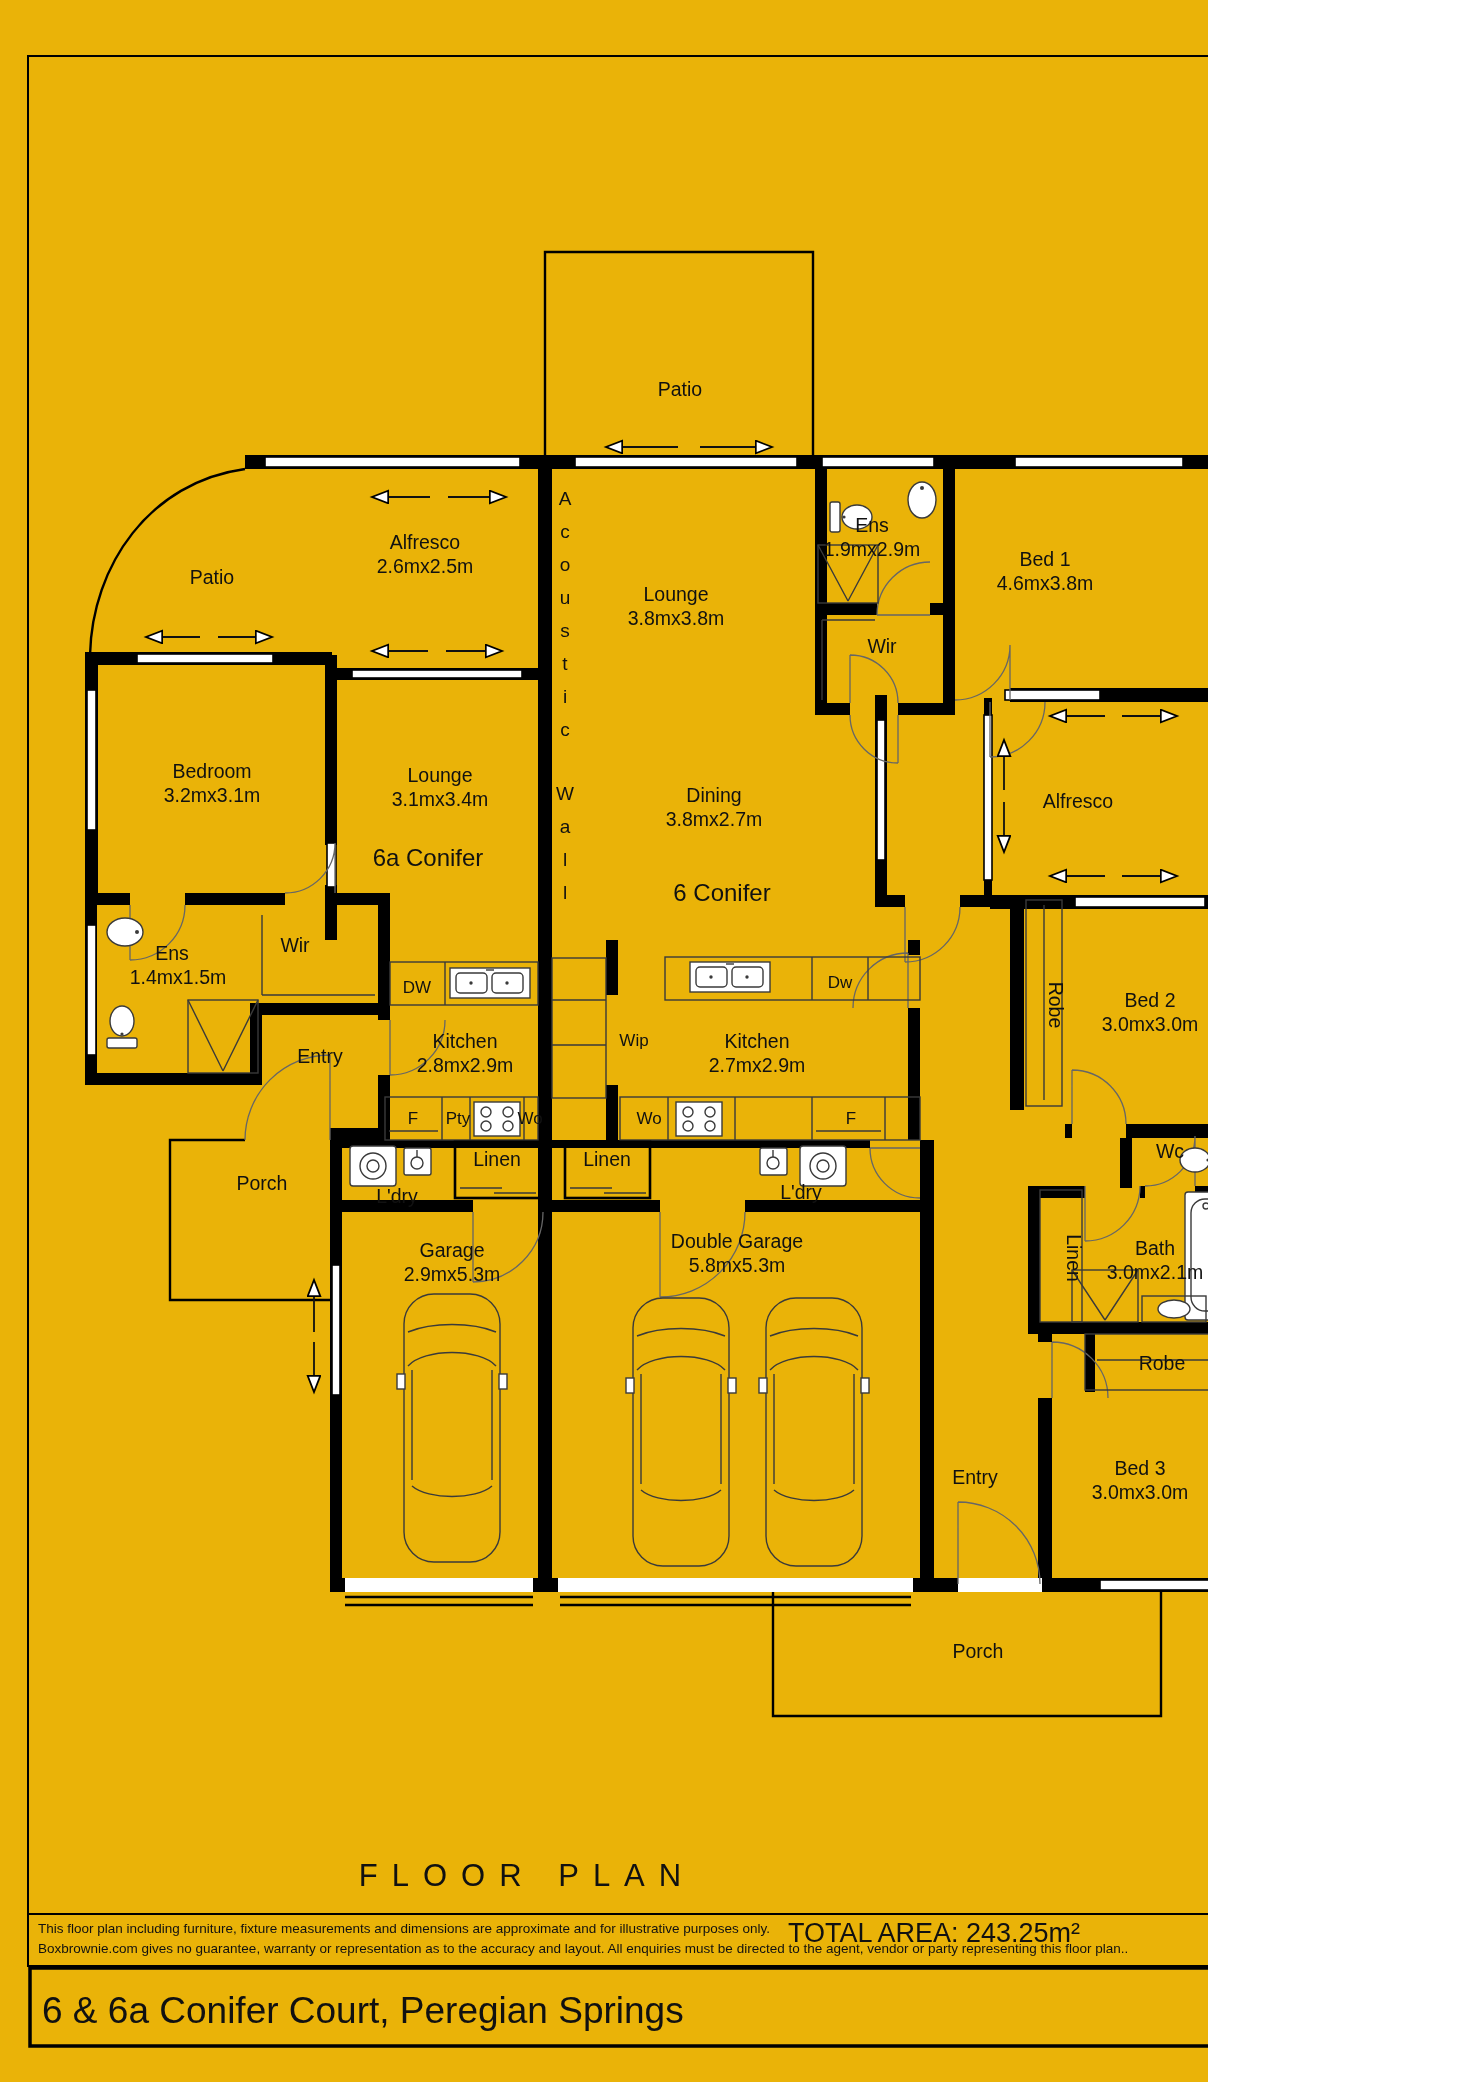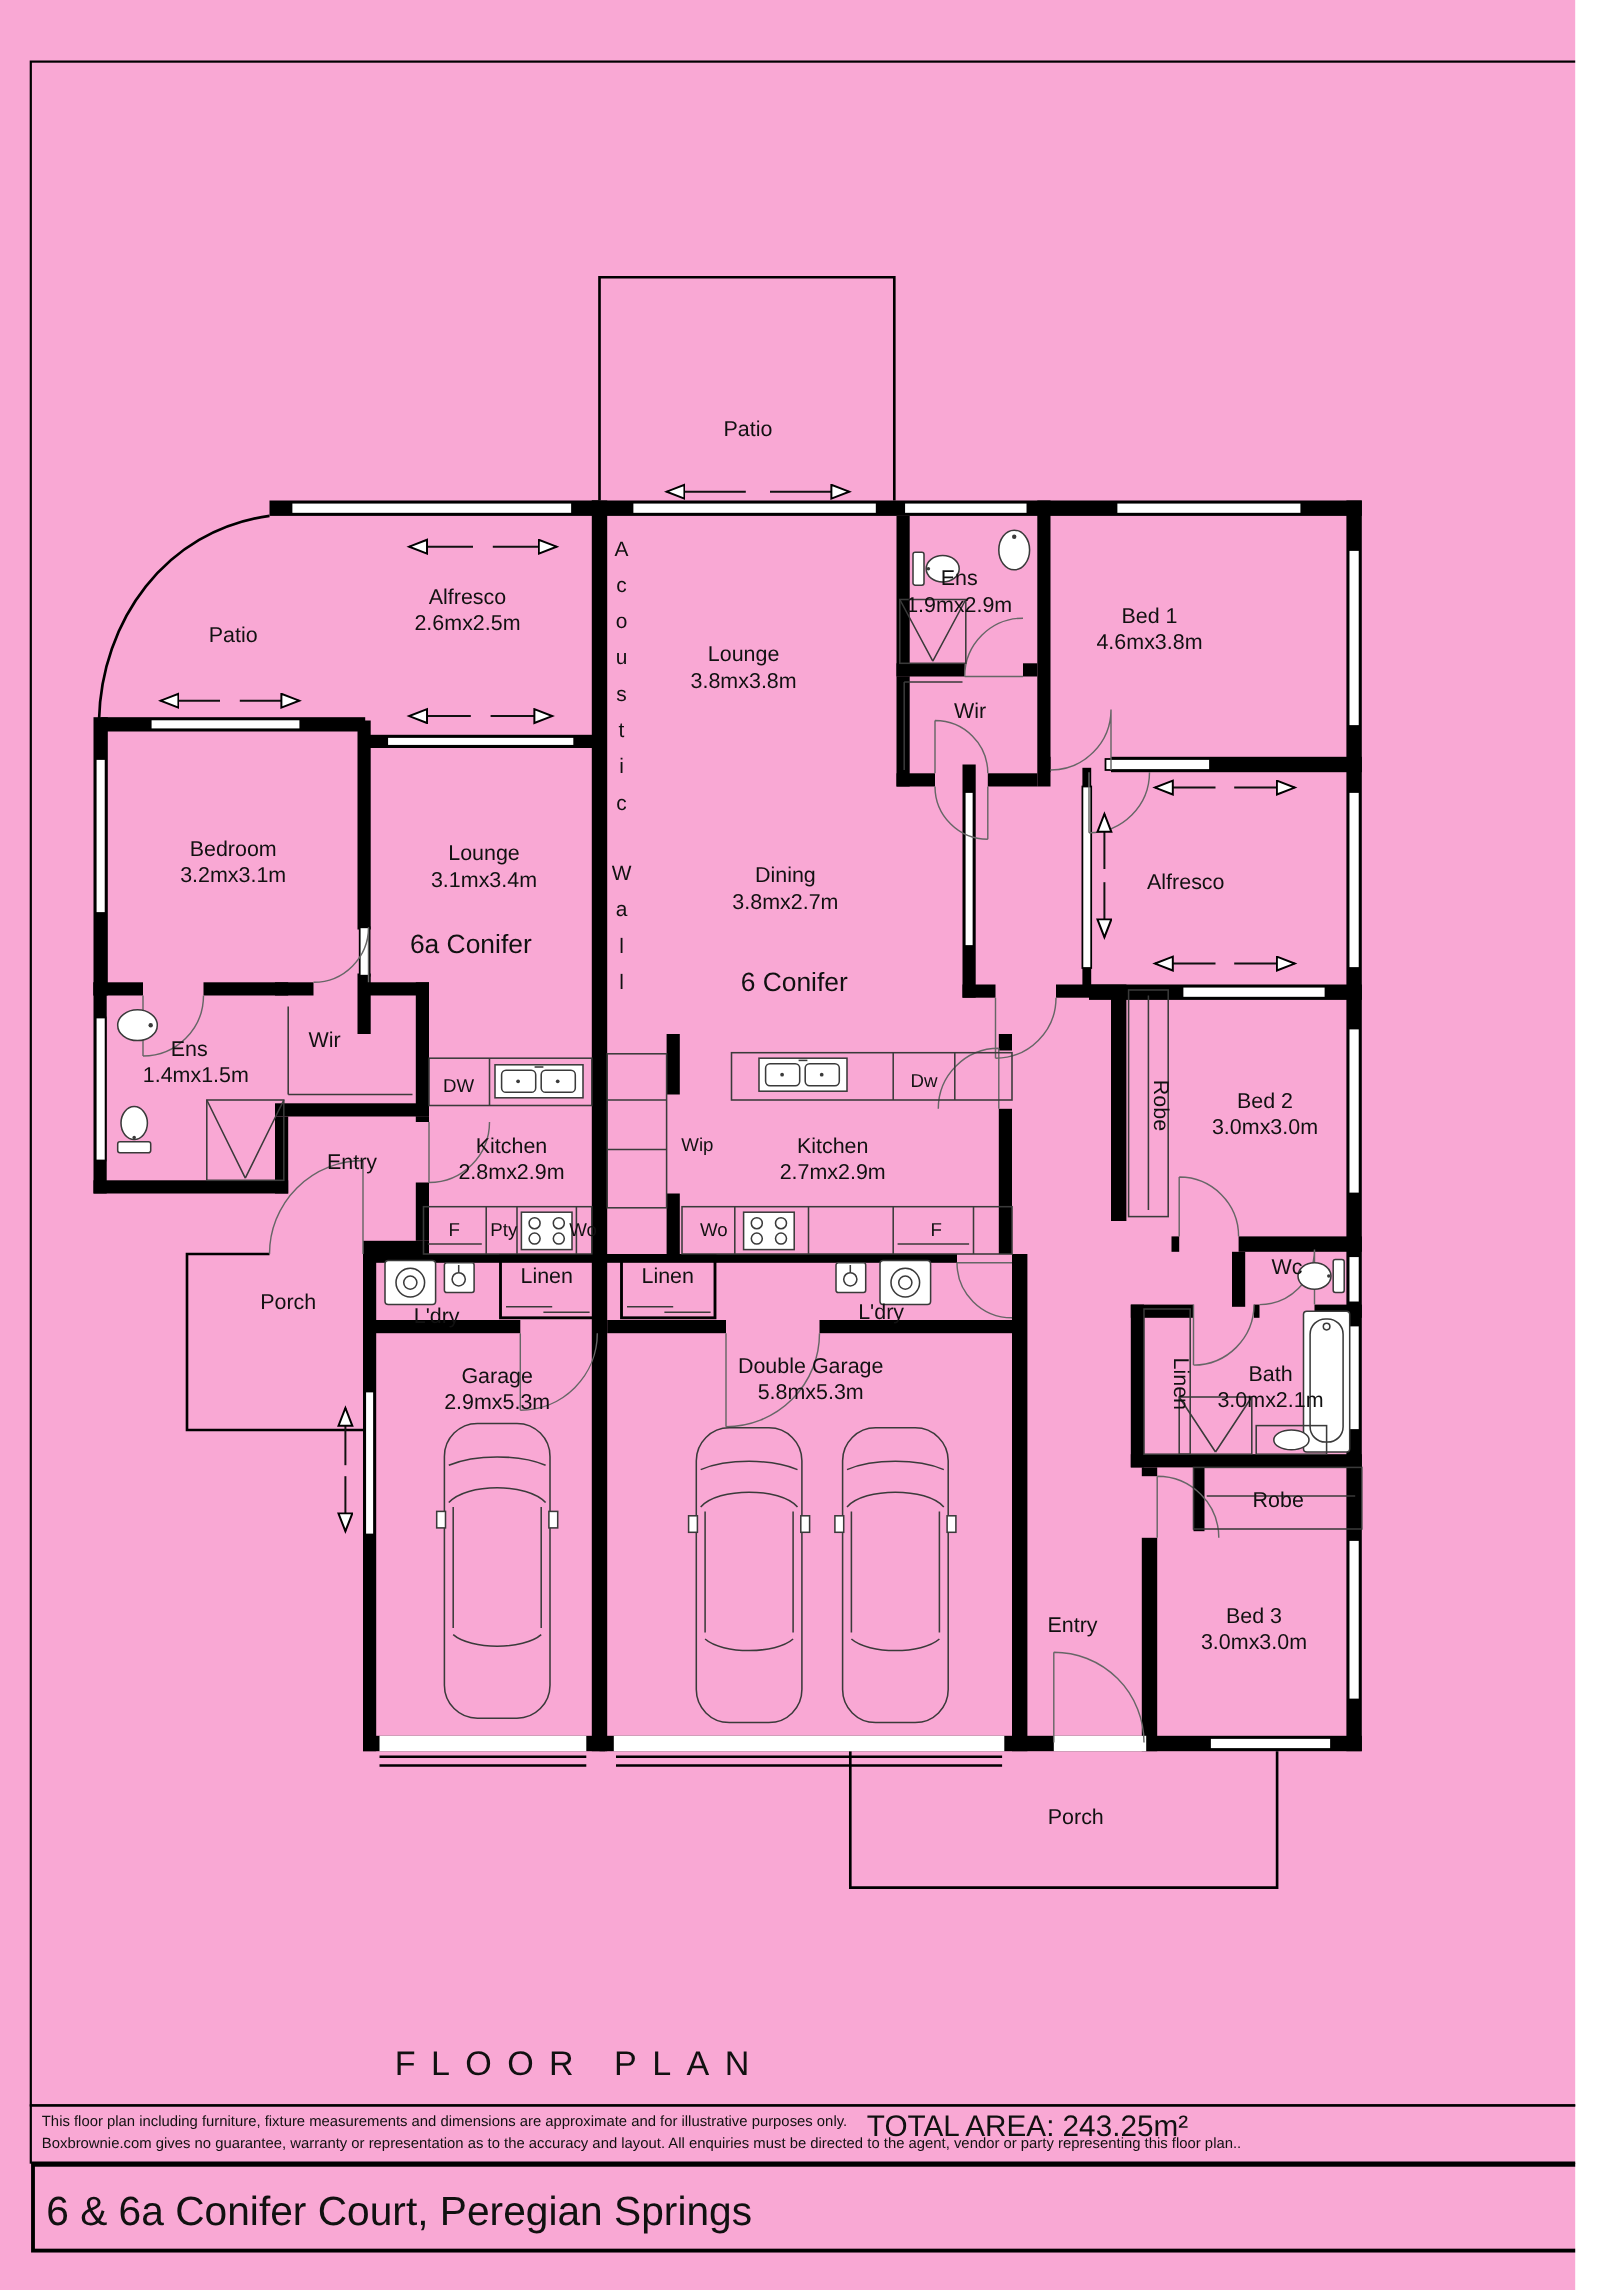--- a/index.html
+++ b/index.html
@@ -1,16 +1,16 @@
 <!DOCTYPE html>
 <html><head>
 <meta charset="utf-8">
 <style>
   html,body{margin:0;padding:0;background:#fff;}
-  .page{position:relative;width:1432px;height:2082px;background:#f9a8d4;overflow:hidden;}
+  .page{position:relative;width:1208px;height:2082px;background:#eab308;overflow:hidden;}
   svg{display:block;}
   .wall{fill:#000;}
   .gap{fill:#fff;}
   .win{fill:#fff;stroke:#000;stroke-width:1.6;}
   .thin{stroke:#000;stroke-width:2.4;fill:none;}
   .fix{stroke:#3a3a3a;stroke-width:1.4;fill:#fff;}
   .fixn{stroke:#3a3a3a;stroke-width:1.4;fill:none;}
   .arc{stroke:#666;stroke-width:1.3;fill:none;}
   .arr{stroke:#111;stroke-width:1.8;fill:none;marker-end:url(#ah);}
   .box2{stroke:#000;stroke-width:2.6;fill:none;}

